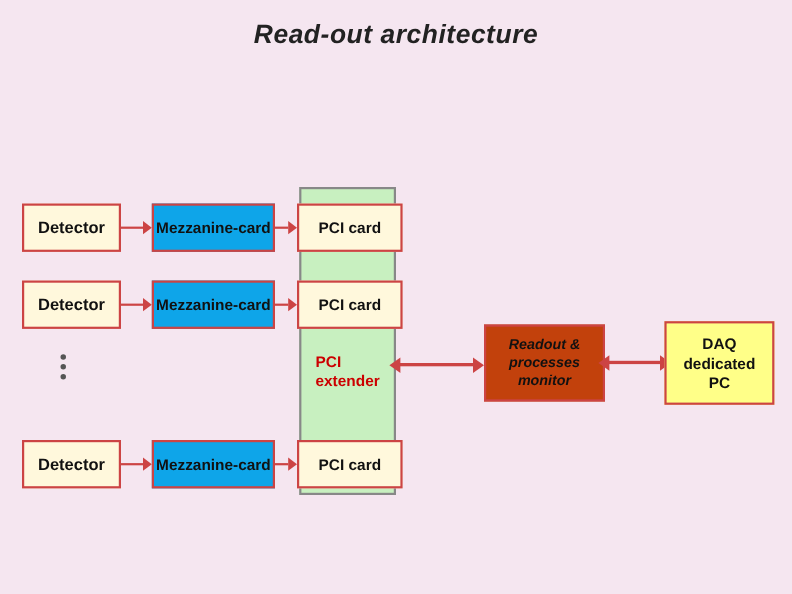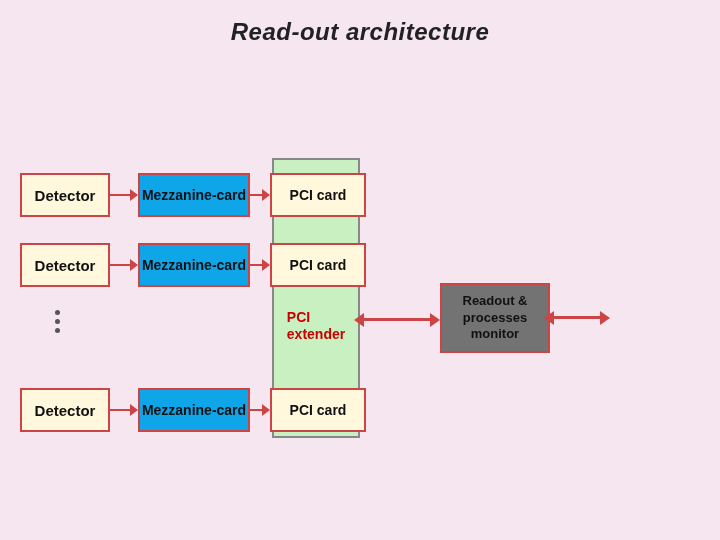--- a/index.html
+++ b/index.html
@@ -18,21 +18,21 @@
       font-size: 24px;
       font-weight: bold;
       color: #222;
       padding-top: 18px;
       font-style: italic;
       letter-spacing: 0.5px;
     }
 
     .main-area {
       position: absolute;
-      top: 58px;
+      top: 70px;
       left: 0;
       width: 720px;
       height: 460px;
     }
 
     
     .pci-bus {
       position: absolute;
       left: 272px;
       top: 100px;
@@ -220,31 +220,32 @@
       transform: translateY(-50%);
     }
 
     
     .readout-box {
       position: absolute;
       top: 225px;
       left: 440px;
       width: 110px;
       height: 70px;
-      background: #737373;
+      background: #c2410c;
       border: 2px solid #cc4444;
       display: flex;
       align-items: center;
       justify-content: center;
       text-align: center;
       font-size: 13px;
       font-weight: bold;
       color: #111;
       line-height: 1.3;
       z-index: 5;
+      font-style: italic;
     }
 
     
     .arrow-readout-daq {
       position: absolute;
       top: 258px;
       left: 552px;
       display: flex;
       align-items: center;
       z-index: 5;
@@ -390,14 +391,17 @@
   </div>
 
   <div class="readout-box">
     <span>Readout &amp;<br>processes<br>monitor</span>
   </div>
 
   <div class="arrow-readout-daq">
     <div class="arrow-readout-daq-line"></div>
   </div>
 
+  <div class="daq-box">
+    <span>DAQ<br>dedicated<br>PC</span>
+  </div>
 
 </div>
 
 </body></html>

